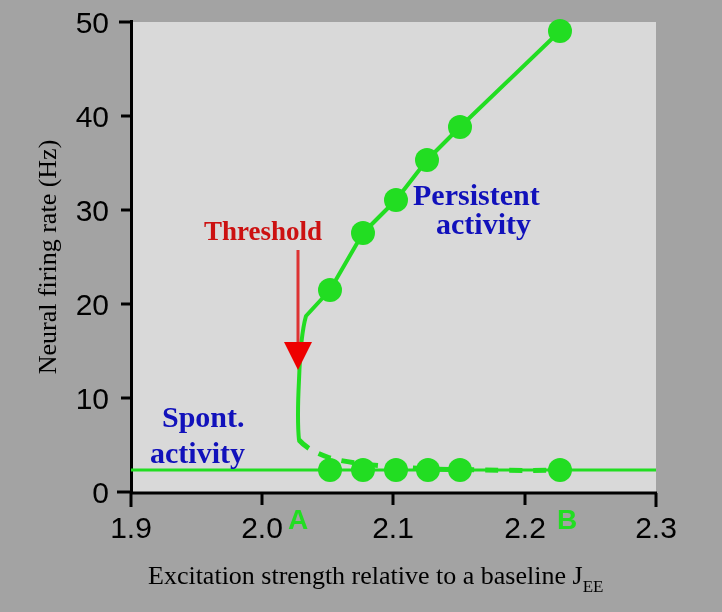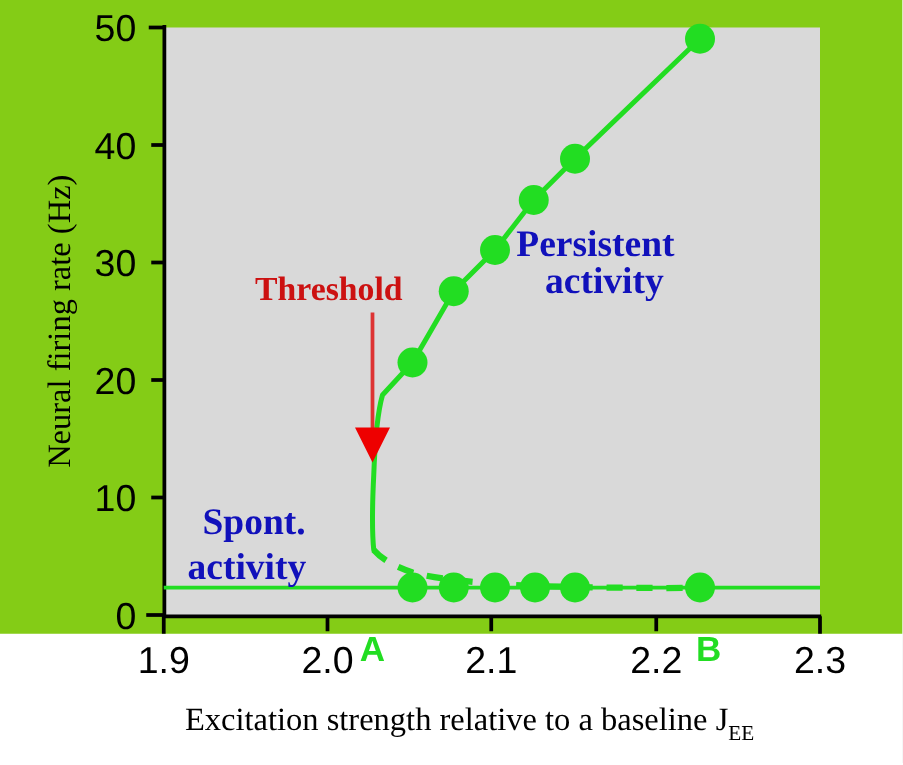--- a/index.html
+++ b/index.html
@@ -9,22 +9,22 @@
   }
   body {
     width: 722px;
     height: 612px;
     font-family: "Liberation Serif", serif;
     overflow: hidden;
   }
   #figure {
     position: relative;
     width: 722px;
-    height: 507px;
-    background: #84cc16;
+    height: 612px;
+    background: #a3a3a3;
   }
   svg.chart {
     display: block;
     position: absolute;
     left: 0;
     top: 0;
   }
   .tick-label {
     font-family: "Liberation Sans", sans-serif;
     font-size: 30px;

